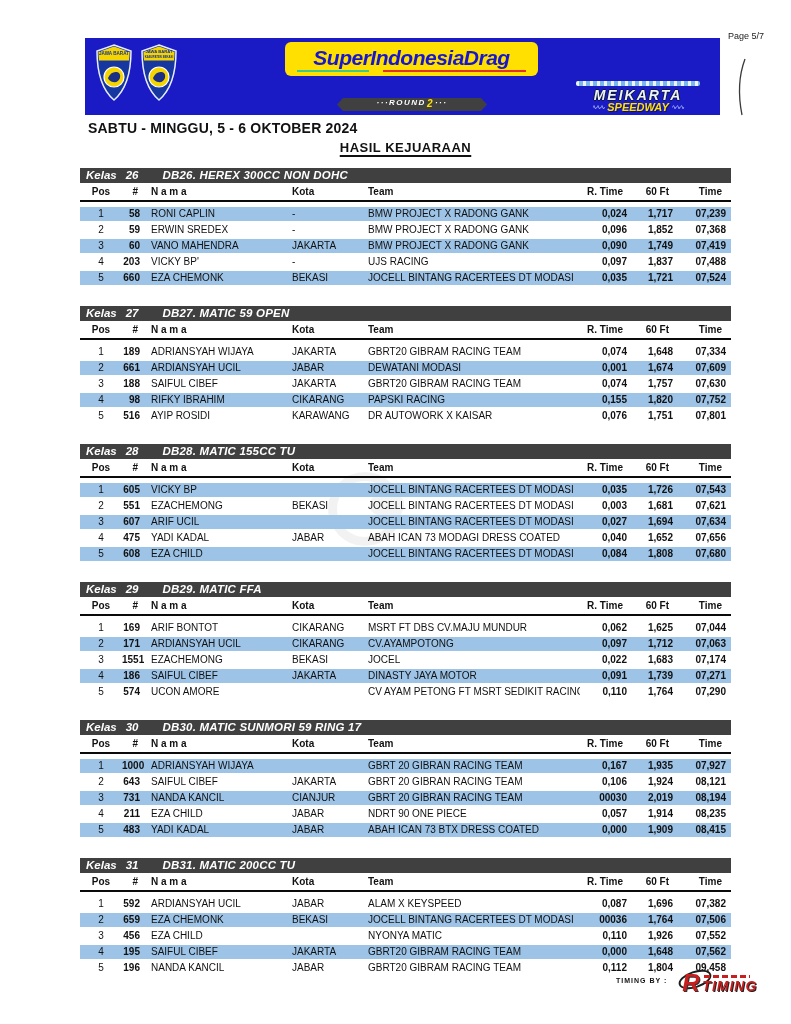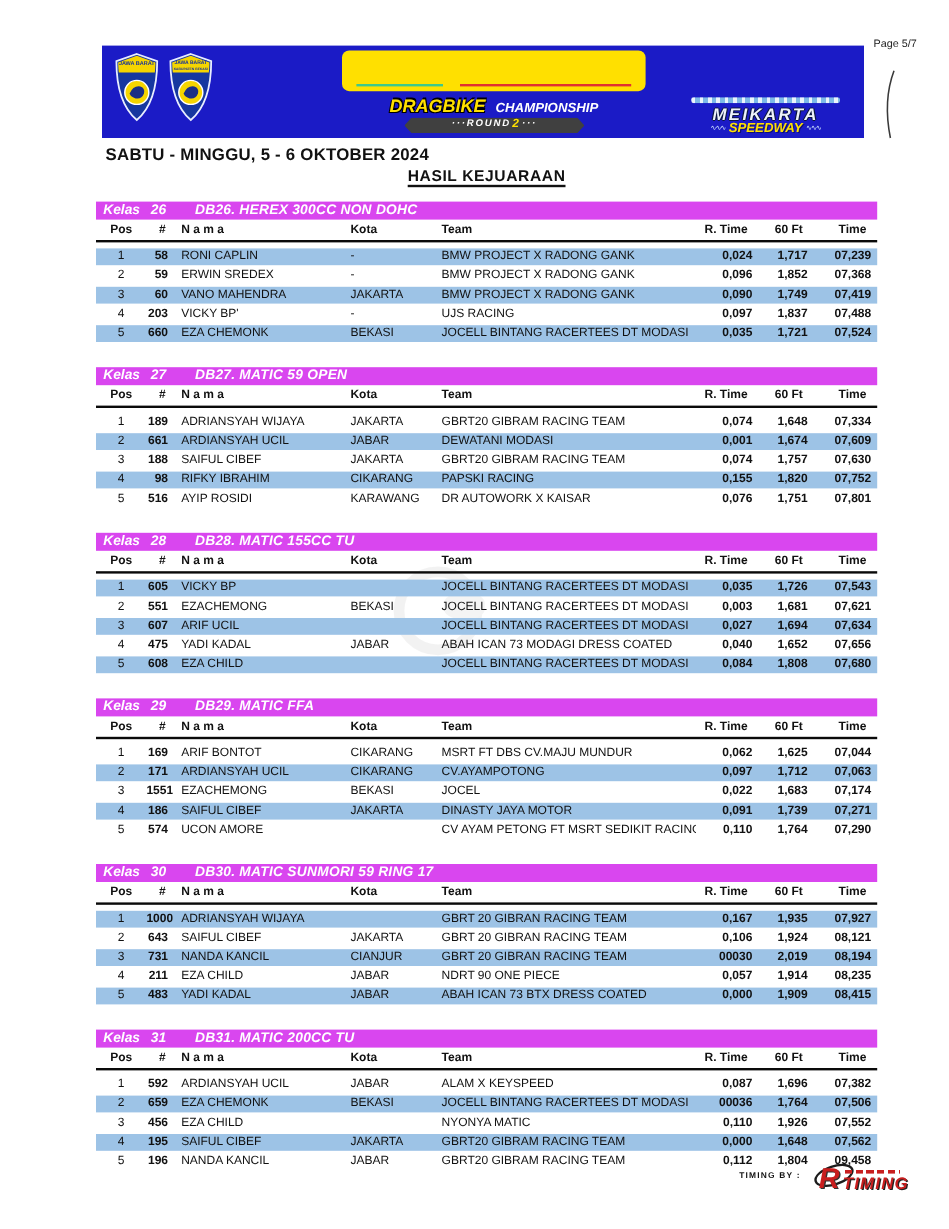--- a/index.html
+++ b/index.html
@@ -56,21 +56,21 @@
   .doc-title span{font-size:13px;font-weight:bold;letter-spacing:0.5px;
      text-decoration:underline;text-underline-offset:3px;text-decoration-thickness:1.5px;}
 
   .watermark{position:absolute;left:322px;top:468px;width:86px;height:72px;opacity:0.10;pointer-events:none;}
   .watermark .ring{position:absolute;left:6px;top:4px;width:56px;height:56px;border:9px solid #8a8a8a;border-radius:50%;}
   .watermark .blob{position:absolute;left:48px;top:26px;width:34px;height:22px;background:#9a9a9a;border-radius:40%;}
 
   
   #tables{position:absolute;left:80px;top:168px;width:651px;}
   .rtable{margin-bottom:21px;}
-  .kelas-bar{height:15px;line-height:15px;background:#d946ef;color:#fff;
+  .kelas-bar{height:15px;line-height:15px;background:#404040;color:#fff;
      font-weight:bold;font-style:italic;font-size:11.5px;display:flex;margin-bottom:2px;align-items:flex-end;}
   .k-label{margin-left:6px;} .k-no{margin-left:9px;} .k-title{margin-left:24px;letter-spacing:0.2px;}
 
   .trow{display:grid;grid-template-columns:42px 22px 140px 76px 220px 52px 46px 53px;}
   .cell{overflow:hidden;white-space:nowrap;font-size:10px;}
   .thead{border-bottom:2px solid #0a0a0a;padding-bottom:2px;margin-bottom:5px;}
   .thead .cell{font-weight:bold;height:13px;line-height:13px;}
   .data-row{height:14px;line-height:14px;margin-bottom:2px;}
   .data-row.shaded{background:#9dc3e6;}
   .c0{text-align:center;}
@@ -113,27 +113,24 @@
     <svg class="badge badge2" viewBox="0 0 40 58">
       <path d="M20 1 L37 7 C37 28 33 45 20 56 C7 45 3 28 3 7 Z" fill="#1637a0" stroke="#e8edff" stroke-width="1.5"></path>
       <path d="M20 2.5 L35.5 8 C35.5 11 35.3 14 35 16.5 L5 16.5 C4.7 14 4.5 11 4.5 8 Z" fill="#f5d500"></path>
       <text x="20" y="9" font-size="4.2" font-weight="bold" fill="#16329b" text-anchor="middle">JAWA BARAT</text>
       <text x="20" y="14" font-size="2.8" font-weight="bold" fill="#16329b" text-anchor="middle">KABUPATEN BEKASI</text>
       <circle cx="20" cy="33" r="10" fill="#f5d500" stroke="#ffffff" stroke-width="1.2"></circle>
       <path d="M14 34 q3 -7 9 -6 q4 1 3 6 q-2 5 -7 4 q-4 -1 -5 -4 Z" fill="#1a2f85"></path>
     </svg>
 
     <div class="logo-box">
+      <div class="logo-main">SuperIndonesiaDrag</div>
       <div class="logo-stripes"></div>
     </div>
 
-    <div class="series-line">
-      <span class="series-drag">DRAGBIKE</span>
-      <span class="series-champ">CHAMPIONSHIP</span>
-    </div>
 
     <div class="round-banner">
       <span>···ROUND</span>
       <span class="round-num">2</span>
       <span>···</span>
     </div>
 
 
     <div class="sponsor2">
       <div class="m-bar"></div>

